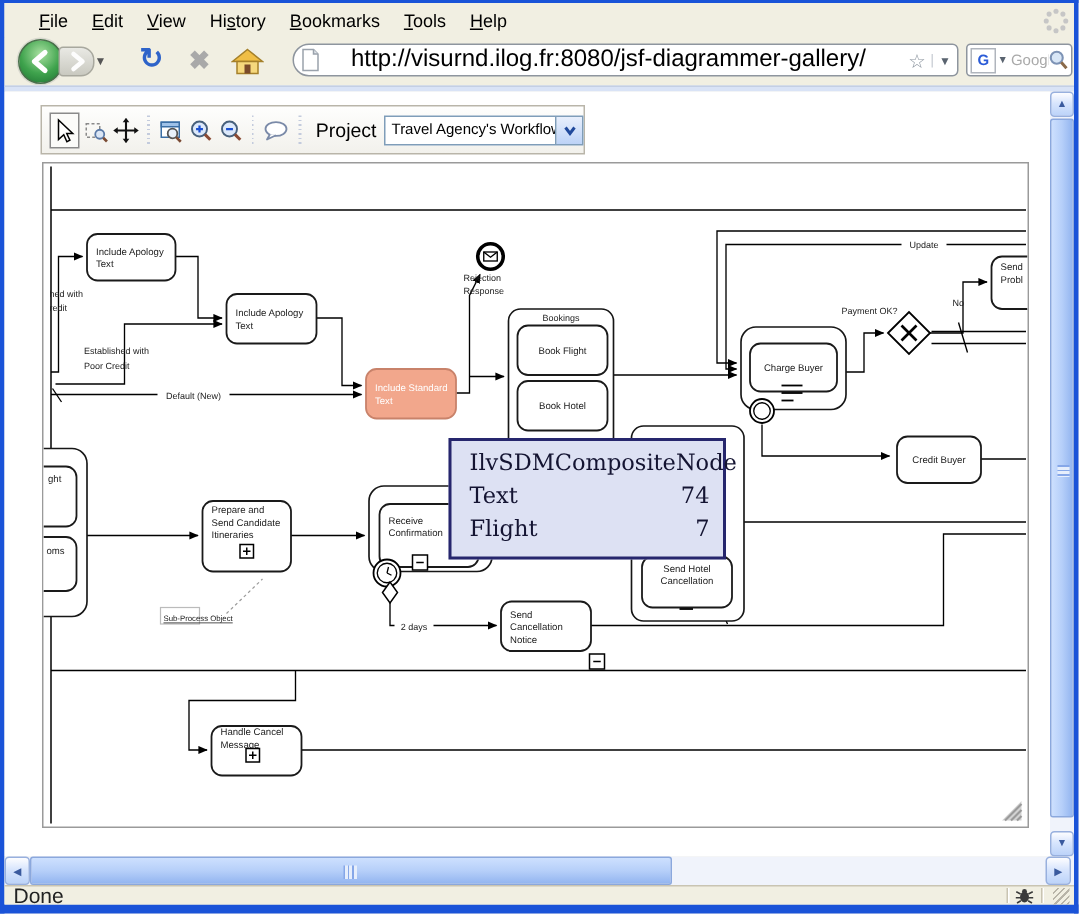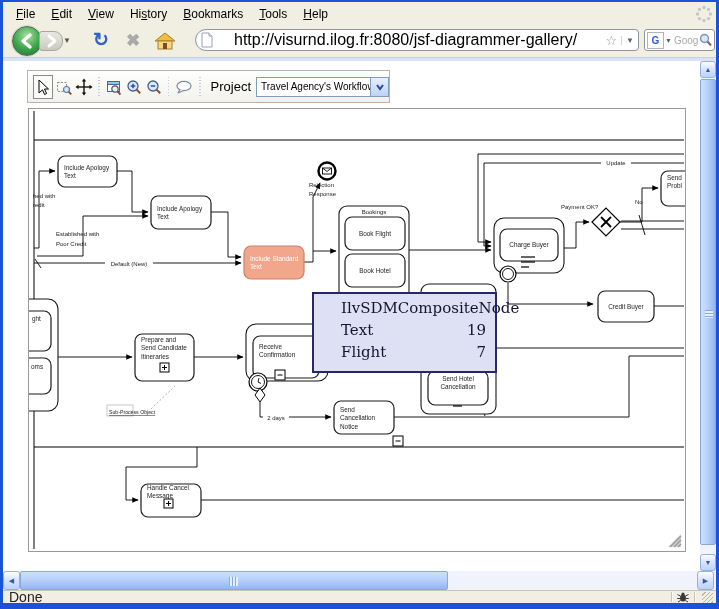--- a/index.html
+++ b/index.html
@@ -1,21 +1,21 @@
 <!DOCTYPE html>
 <html><head>
 <meta charset="utf-8">
 <style>
   html,body{margin:0;padding:0}
   body{width:719px;height:609px;position:relative;background:#f1efe2;font-family:"Liberation Sans",sans-serif;overflow:hidden}
   .abs{position:absolute}
   
   .wb{background:#1a53d8}
   
-  .menubar{left:3px;top:2px;width:632px;height:23px;background:#f1efe2;display:flex;align-items:center;padding-left:5px;box-sizing:border-box}
+  .menubar{left:3px;top:2px;width:632px;height:23px;background:#f1efe2;display:flex;align-items:center;padding-left:15px;box-sizing:border-box}
   .menu-item{font-size:12px;color:#000;padding:3px 8px;cursor:default}
   
   .navbar{left:3px;top:25px;width:713px;height:32px;background:#f1efe2}
   .strip{left:3px;top:57px;width:713px;height:4px;background:#d9e3f6;border-top:1px solid #c4cfe4;box-sizing:border-box}
   .navbtn{position:absolute;display:flex;align-items:center;justify-content:center}
   .back-circle{left:9px;top:1px;width:28px;height:28px;border-radius:50%;background:radial-gradient(circle at 50% 32%,#a8e0a0,#3fa34d 55%,#1c7130);border:1px solid #49704b;box-shadow:0 0 0 1px #d9d9cf}
   .fwd-pill{left:36px;top:6px;width:22px;height:18px;border-radius:3px 9px 9px 3px;background:linear-gradient(180deg,#e9e9e4,#c9c9c0);border:1px solid #a8a89e}
   .nav-caret{left:60px;top:11px;font-size:8px;color:#555}
   .refresh{left:86px;top:2px;width:24px;height:24px;font-size:19px;font-weight:bold;color:#2e63c9}
   .stop{left:118px;top:3px;width:24px;height:24px;font-size:17px;font-weight:bold;color:#a9a9a9}
@@ -33,21 +33,21 @@
   .toolpanel{left:27px;top:70px;width:363px;height:33px;background:linear-gradient(180deg,#fefefd,#f2f1ec);border:1px solid #b9b5a9;box-sizing:border-box;display:flex;align-items:center;padding-left:4px}
   .toolbtn{width:24px;height:24px;display:flex;align-items:center;justify-content:center;margin:0 1px}
   .toolbtn.sel{border:1px solid #8a8a8a;background:#fbfbf9;box-sizing:border-box}
   .tsep{width:3px;height:20px;margin:0 4px;background-image:repeating-linear-gradient(180deg,#c3cbdd 0,#c3cbdd 1px,transparent 1px,transparent 3px)}
   .project-label{font-size:13px;color:#000;margin:0 5px 0 6px}
   .combo{width:133px;height:20px;border:1px solid #7f9db9;background:#fff;display:flex;align-items:center;box-sizing:border-box}
   .combo-text{font-size:10px;color:#000;flex:1;padding-left:4px;white-space:nowrap;overflow:hidden}
   .combo-btn{width:17px;height:18px;background:linear-gradient(180deg,#e8effc,#bdd3f7);border-left:1px solid #7f9db9;display:flex;align-items:center;justify-content:center}
   .canvaspanel{left:28px;top:108px;width:658px;height:444px;border:1px solid #9a9a9a;background:#fff;box-sizing:border-box;overflow:hidden}
   
-  .tooltip{left:283px;top:183px;width:185px;height:81px;background:#dde1f3;border:2px solid #26266d;box-sizing:border-box;padding:5px 9px 0 27px;font-family:"DejaVu Serif","Liberation Serif",serif;color:#141432}
+  .tooltip{left:270px;top:183px;width:185px;height:81px;background:#dde1f3;border:2px solid #26266d;box-sizing:border-box;padding:5px 9px 0 12px;font-family:"DejaVu Serif","Liberation Serif",serif;color:#141432}
   .tt-title{font-size:15px;white-space:nowrap}
   .tt-row{display:flex;justify-content:space-between;font-size:15px;margin-top:4px}
   
   .vscroll{left:700px;top:61px;width:16px;height:510px;background:#f0f3fb}
   .hscroll{left:3px;top:571px;width:713px;height:19px;background:#f0f3fb}
   .sbbtn{background:linear-gradient(180deg,#fdfdff,#d8e5fd 45%,#bcd3f9);border:1px solid #98b0de;border-radius:3px;box-sizing:border-box;display:flex;align-items:center;justify-content:center;font-size:7px;color:#3a5a9e}
   .vthumb{left:0;top:18px;width:16px;height:466px;background:linear-gradient(90deg,#cde0fe,#b6cff9 50%,#93b5f0);border:1px solid #8ba8dd;border-radius:2px;box-sizing:border-box}
   .hthumb{left:17px;top:0;width:428px;height:19px;background:linear-gradient(180deg,#cde0fe,#b6cff9 50%,#93b5f0);border:1px solid #8ba8dd;border-radius:2px;box-sizing:border-box}
   .grip-v{position:absolute;left:4px;top:230px;width:8px;height:8px;background-image:repeating-linear-gradient(180deg,#86a7e8 0,#86a7e8 1px,#e6eefc 1px,#e6eefc 3px)}
   .grip-h{position:absolute;left:208px;top:5px;width:9px;height:9px;background-image:repeating-linear-gradient(90deg,#86a7e8 0,#86a7e8 1px,#e6eefc 1px,#e6eefc 3px)}
@@ -326,21 +326,21 @@
       <text x="532" y="100" font-size="6" font-family="&quot;Liberation Sans&quot;,sans-serif" fill="#222" text-anchor="start">Payment OK?</text>
       <text x="606" y="95" font-size="6" font-family="&quot;Liberation Sans&quot;,sans-serif" fill="#222" text-anchor="start">No</text>
       <rect x="234" y="304" width="26" height="9" fill="#fff"></rect>
       <text x="247" y="311" font-size="6" font-family="&quot;Liberation Sans&quot;,sans-serif" fill="#222" text-anchor="middle">2 days</text>
       <text x="80" y="305" font-size="5.2" font-family="&quot;Liberation Sans&quot;,sans-serif" fill="#222" text-anchor="start" text-decoration="underline">Sub-Process Object</text>
     </svg>
   <div class="abs tooltip">
     <div class="tt-title">IlvSDMCompositeNode</div>
     <div class="tt-row">
       <span>Text</span>
-      <span>19</span>
+      <span>74</span>
     </div>
     <div class="tt-row">
       <span>Flight</span>
       <span>7</span>
     </div>
   </div>
   <svg style="position:absolute;right:2px;bottom:2px" width="18" height="18">
     <polygon points="3,16 16,3 16,16" fill="#d2d2d2"></polygon>
     <line x1="5" y1="16" x2="16" y2="5" stroke="#9a9a9a" stroke-width="1.4"></line>
     <line x1="9" y1="16" x2="16" y2="9" stroke="#9a9a9a" stroke-width="1.4"></line>

